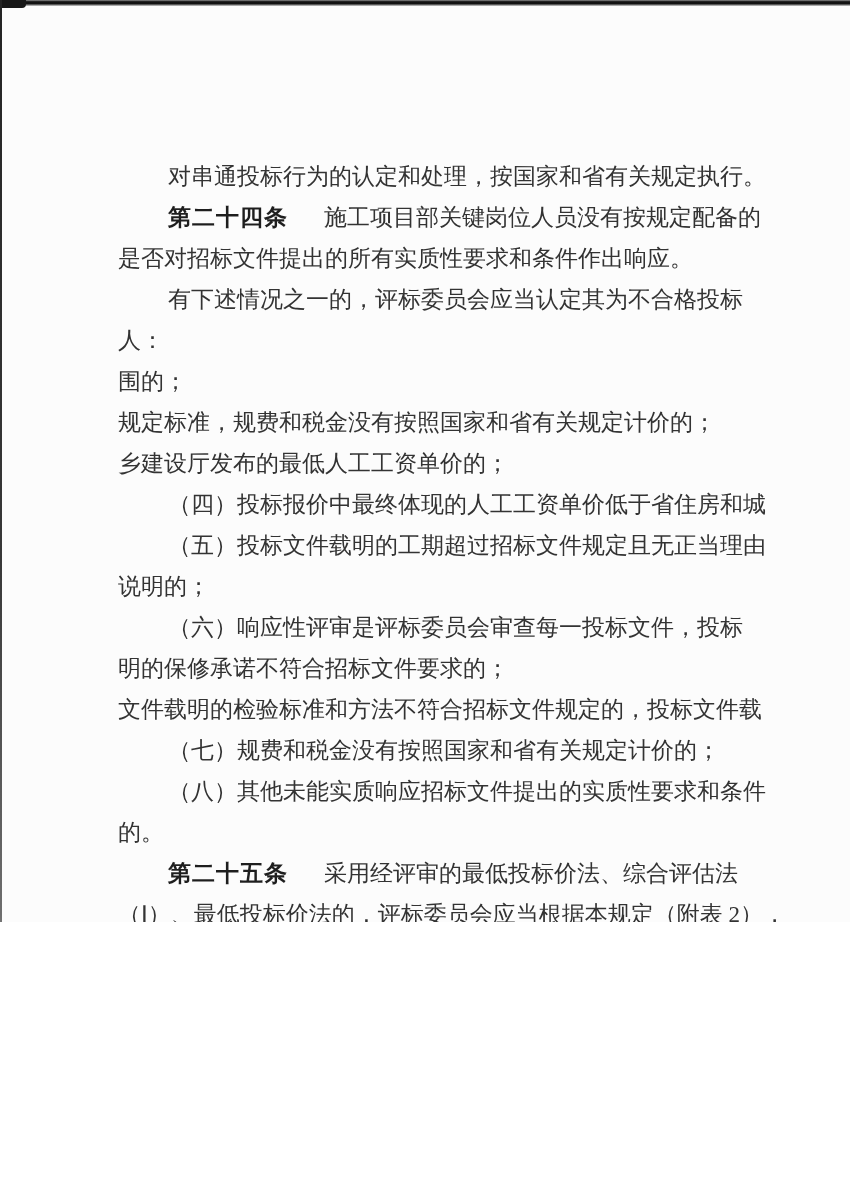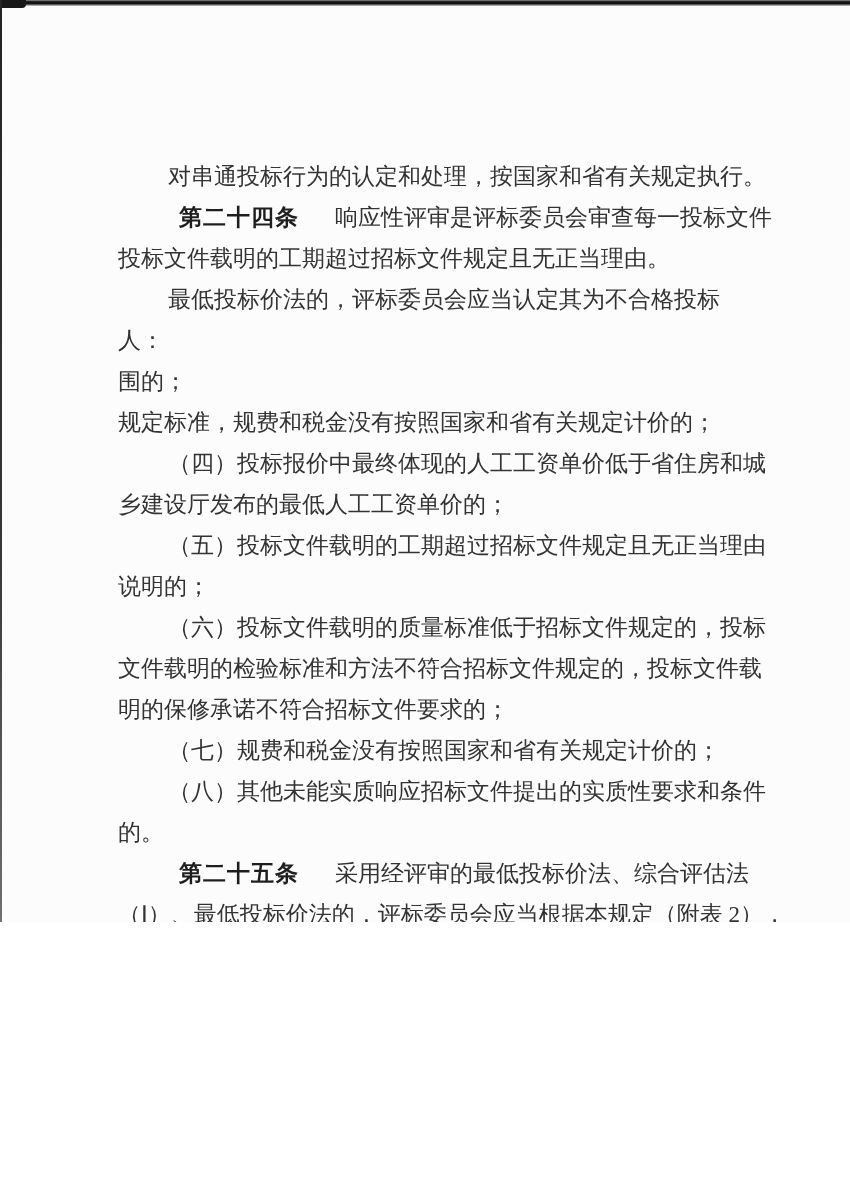--- a/index.html
+++ b/index.html
@@ -38,21 +38,21 @@
   }
   .line{
     height:41px;line-height:41px;font-size:23px;
     color:var(--text-color);white-space:pre;
     font-family:"Liberation Serif", serif;
   }
   .line.indent{padding-left:50px;}
   .line strong{
     font-weight:700;color:var(--bold-color);
     font-family:"Liberation Sans", sans-serif;
-    margin-right:13px;letter-spacing:1px;margin-left:11px;
+    margin-right:13px;letter-spacing:1px;
   }
   
   .page-number{
     position:absolute;left:124px;top:1064px;
     font-size:22px;letter-spacing:3px;
     color:var(--pagenum-color);
     font-family:"Liberation Serif", serif;
   }
   
   .watermark{
@@ -70,33 +70,33 @@
 <body>
 
 <div class="page">
 
   <div class="scan-top"></div>
   <div class="scan-top-corner"></div>
   <div class="scan-left"></div>
 
   <main class="text-block">
       <div class="line indent"><span>对串通投标行为的认定和处理，按国家和省有关规定执行。</span></div>
-      <div class="line indent"><strong>第二十四条</strong><span>　响应性评审是评标委员会审查每一投标文件</span></div>
-      <div class="line"><span>投标文件载明的工期超过招标文件规定且无正当理由。</span></div>
-      <div class="line indent"><span>最低投标价法的，评标委员会应当认定其为不合格投标</span></div>
+      <div class="line indent"><strong>第二十四条</strong><span>　施工项目部关键岗位人员没有按规定配备的</span></div>
+      <div class="line"><span>是否对招标文件提出的所有实质性要求和条件作出响应。</span></div>
+      <div class="line indent"><span>有下述情况之一的，评标委员会应当认定其为不合格投标</span></div>
       <div class="line"><span>人：</span></div>
       <div class="line"><span>围的；</span></div>
       <div class="line"><span>规定标准，规费和税金没有按照国家和省有关规定计价的；</span></div>
+      <div class="line"><span>乡建设厅发布的最低人工工资单价的；</span></div>
       <div class="line indent"><span>（四）投标报价中最终体现的人工工资单价低于省住房和城</span></div>
-      <div class="line"><span>乡建设厅发布的最低人工工资单价的；</span></div>
       <div class="line indent"><span>（五）投标文件载明的工期超过招标文件规定且无正当理由</span></div>
       <div class="line"><span>说明的；</span></div>
-      <div class="line indent"><span>（六）投标文件载明的质量标准低于招标文件规定的，投标</span></div>
+      <div class="line indent"><span>（六）响应性评审是评标委员会审查每一投标文件，投标</span></div>
+      <div class="line"><span>明的保修承诺不符合招标文件要求的；</span></div>
       <div class="line"><span>文件载明的检验标准和方法不符合招标文件规定的，投标文件载</span></div>
-      <div class="line"><span>明的保修承诺不符合招标文件要求的；</span></div>
       <div class="line indent"><span>（七）规费和税金没有按照国家和省有关规定计价的；</span></div>
       <div class="line indent"><span>（八）其他未能实质响应招标文件提出的实质性要求和条件</span></div>
       <div class="line"><span>的。</span></div>
       <div class="line indent"><strong>第二十五条</strong><span>　采用经评审的最低投标价法、综合评估法</span></div>
       <div class="line"><span>（Ⅰ）、最低投标价法的，评标委员会应当根据本规定（附表 2），</span></div>
     </main>
 
   <div class="page-number">— 34 —</div>
 
   <div class="watermark">

